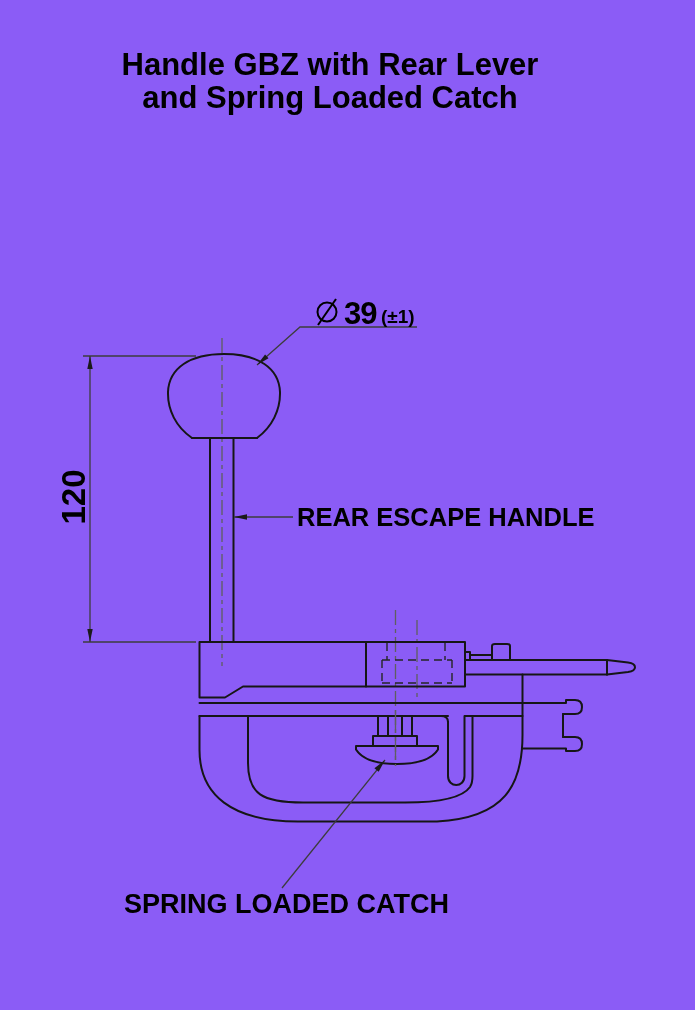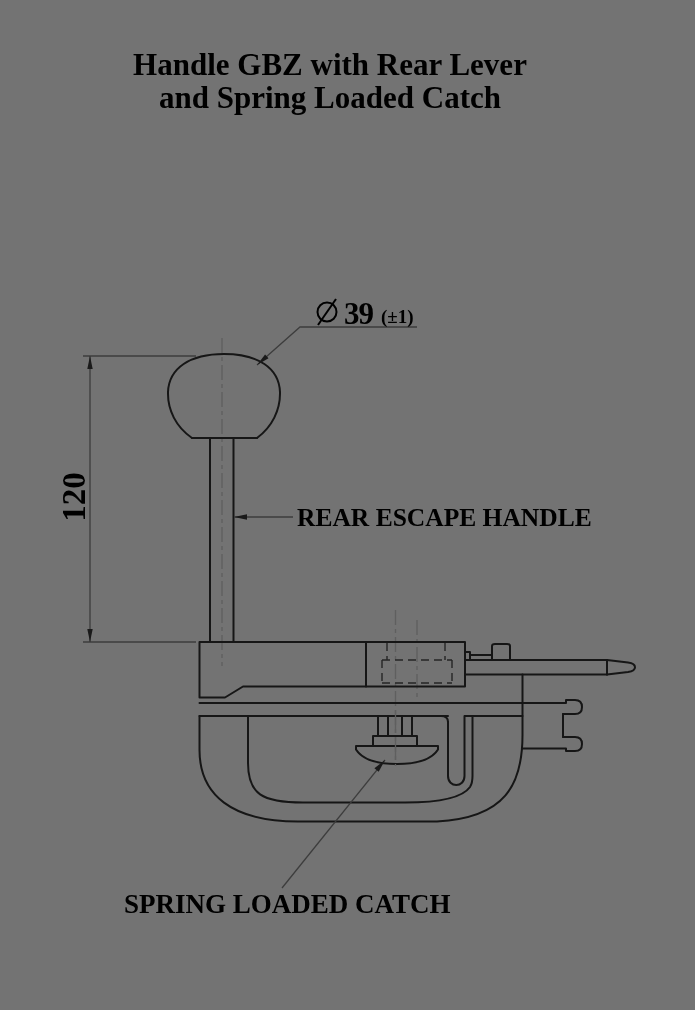--- a/index.html
+++ b/index.html
@@ -1,17 +1,17 @@
 <!DOCTYPE html>
 <html><head>
 <meta charset="utf-8">
 <style>
   html,body{margin:0;padding:0;background:#ffffff;}
-  #page{position:relative;width:695px;height:1010px;background:#737373;overflow:hidden;
-        font-family:Liberation Serif, serif;}
+  #page{position:relative;width:695px;height:1010px;background:#8b5cf6;overflow:hidden;
+        font-family:Liberation Sans, sans-serif;}
   svg{position:absolute;left:0;top:0;}
   .outline{fill:none;stroke:#161616;stroke-width:2;stroke-linejoin:round;stroke-linecap:round;}
   .thin{fill:none;stroke:#3d3d3d;stroke-width:1.3;}
   .center{fill:none;stroke:#5f5f5f;stroke-width:1.3;stroke-dasharray:15 4 4 4;}
   .hidden{fill:none;stroke:#262626;stroke-width:1.4;stroke-dasharray:8 5;}
   .arrow{fill:#1a1a1a;stroke:none;}
   .ttl{font-weight:bold;font-size:31px;fill:#000;text-anchor:middle;}
   .lbl{font-weight:bold;fill:#000;}
   .dim{font-weight:bold;fill:#000;}
 </style>

